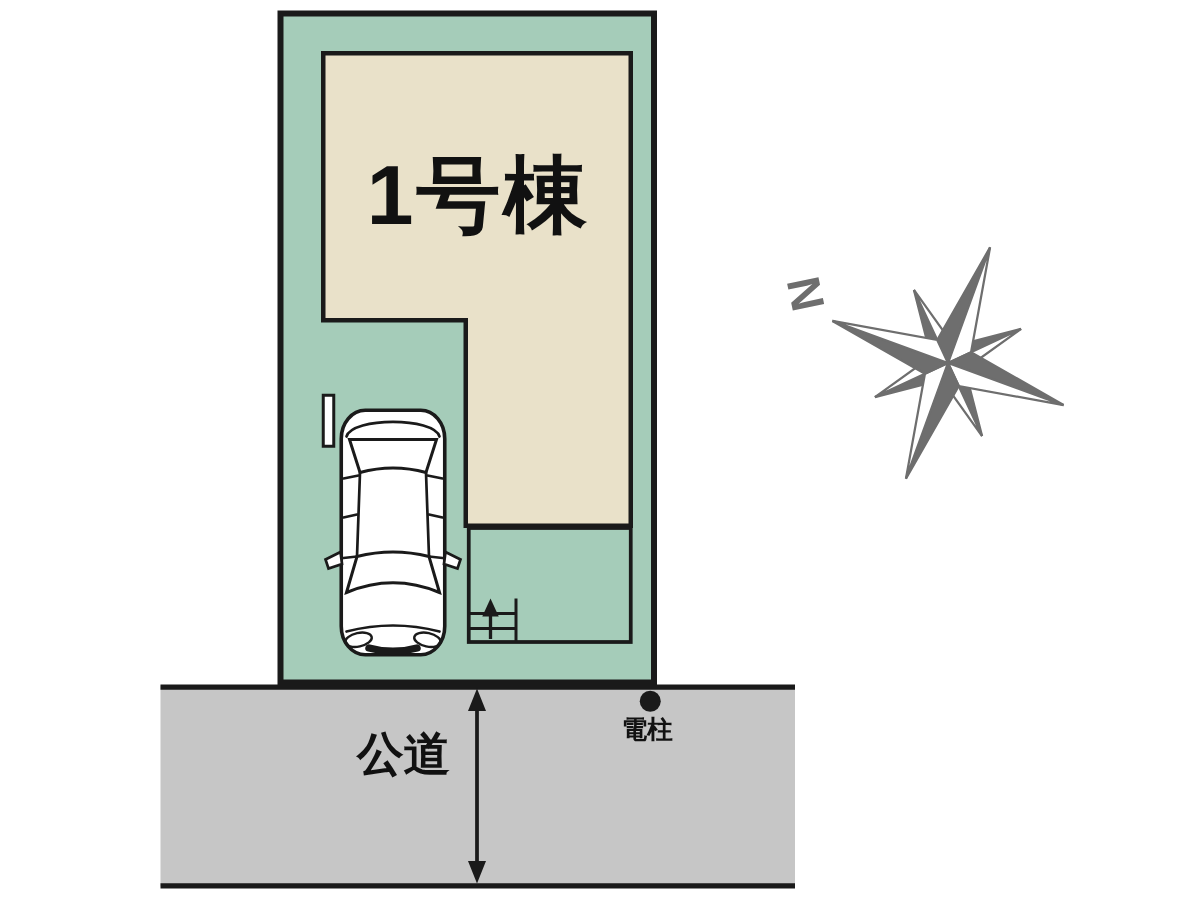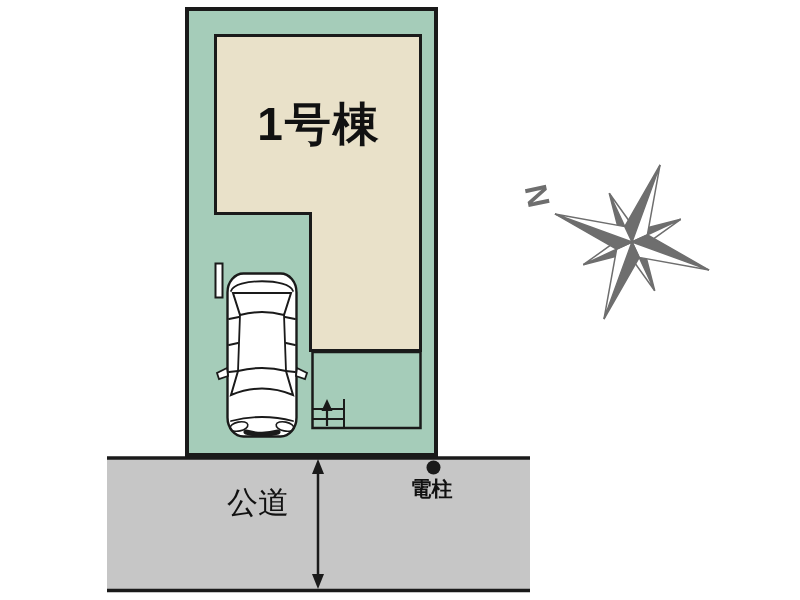--- a/index.html
+++ b/index.html
@@ -2,24 +2,24 @@
 <html><head>
 <meta charset="utf-8">
 <style>
   html,body{margin:0;padding:0;background:#ffffff;}
   #stage{
     position:relative;width:800px;height:600px;background:#ffffff;
     overflow:hidden;font-family:"Liberation Sans","DejaVu Sans",sans-serif;
   }
   #plan-svg{position:absolute;left:0;top:0;}
   .label{position:absolute;color:#111;text-align:center;line-height:1.15;}
-  .building-label{left:219px;top:98px;width:200px;font-size:46px;font-weight:600;letter-spacing:2px;}
-  .road-label{left:185px;top:485px;width:146px;font-size:31px;font-weight:400;}
+  .building-label{left:219px;top:98px;width:200px;font-size:56px;font-weight:600;letter-spacing:2px;}
+  .road-label{left:196px;top:485px;width:146px;font-size:31px;font-weight:700;}
   .road-label .line2{margin-top:5px;}
-  .pole-label{left:383px;top:477px;width:97px;font-size:21px;font-weight:600;}
+  .pole-label{left:383px;top:477px;width:97px;font-size:17px;font-weight:600;}
 </style>
 </head>
 <body>
 
 <div id="stage">
 
   <svg id="plan-svg" width="800" height="600" viewBox="0 0 800 600">
 
     <g fill="#c6c6c6" stroke="#1a1a1a">
       <rect x="107" y="457" width="423" height="134" stroke="none"></rect>

